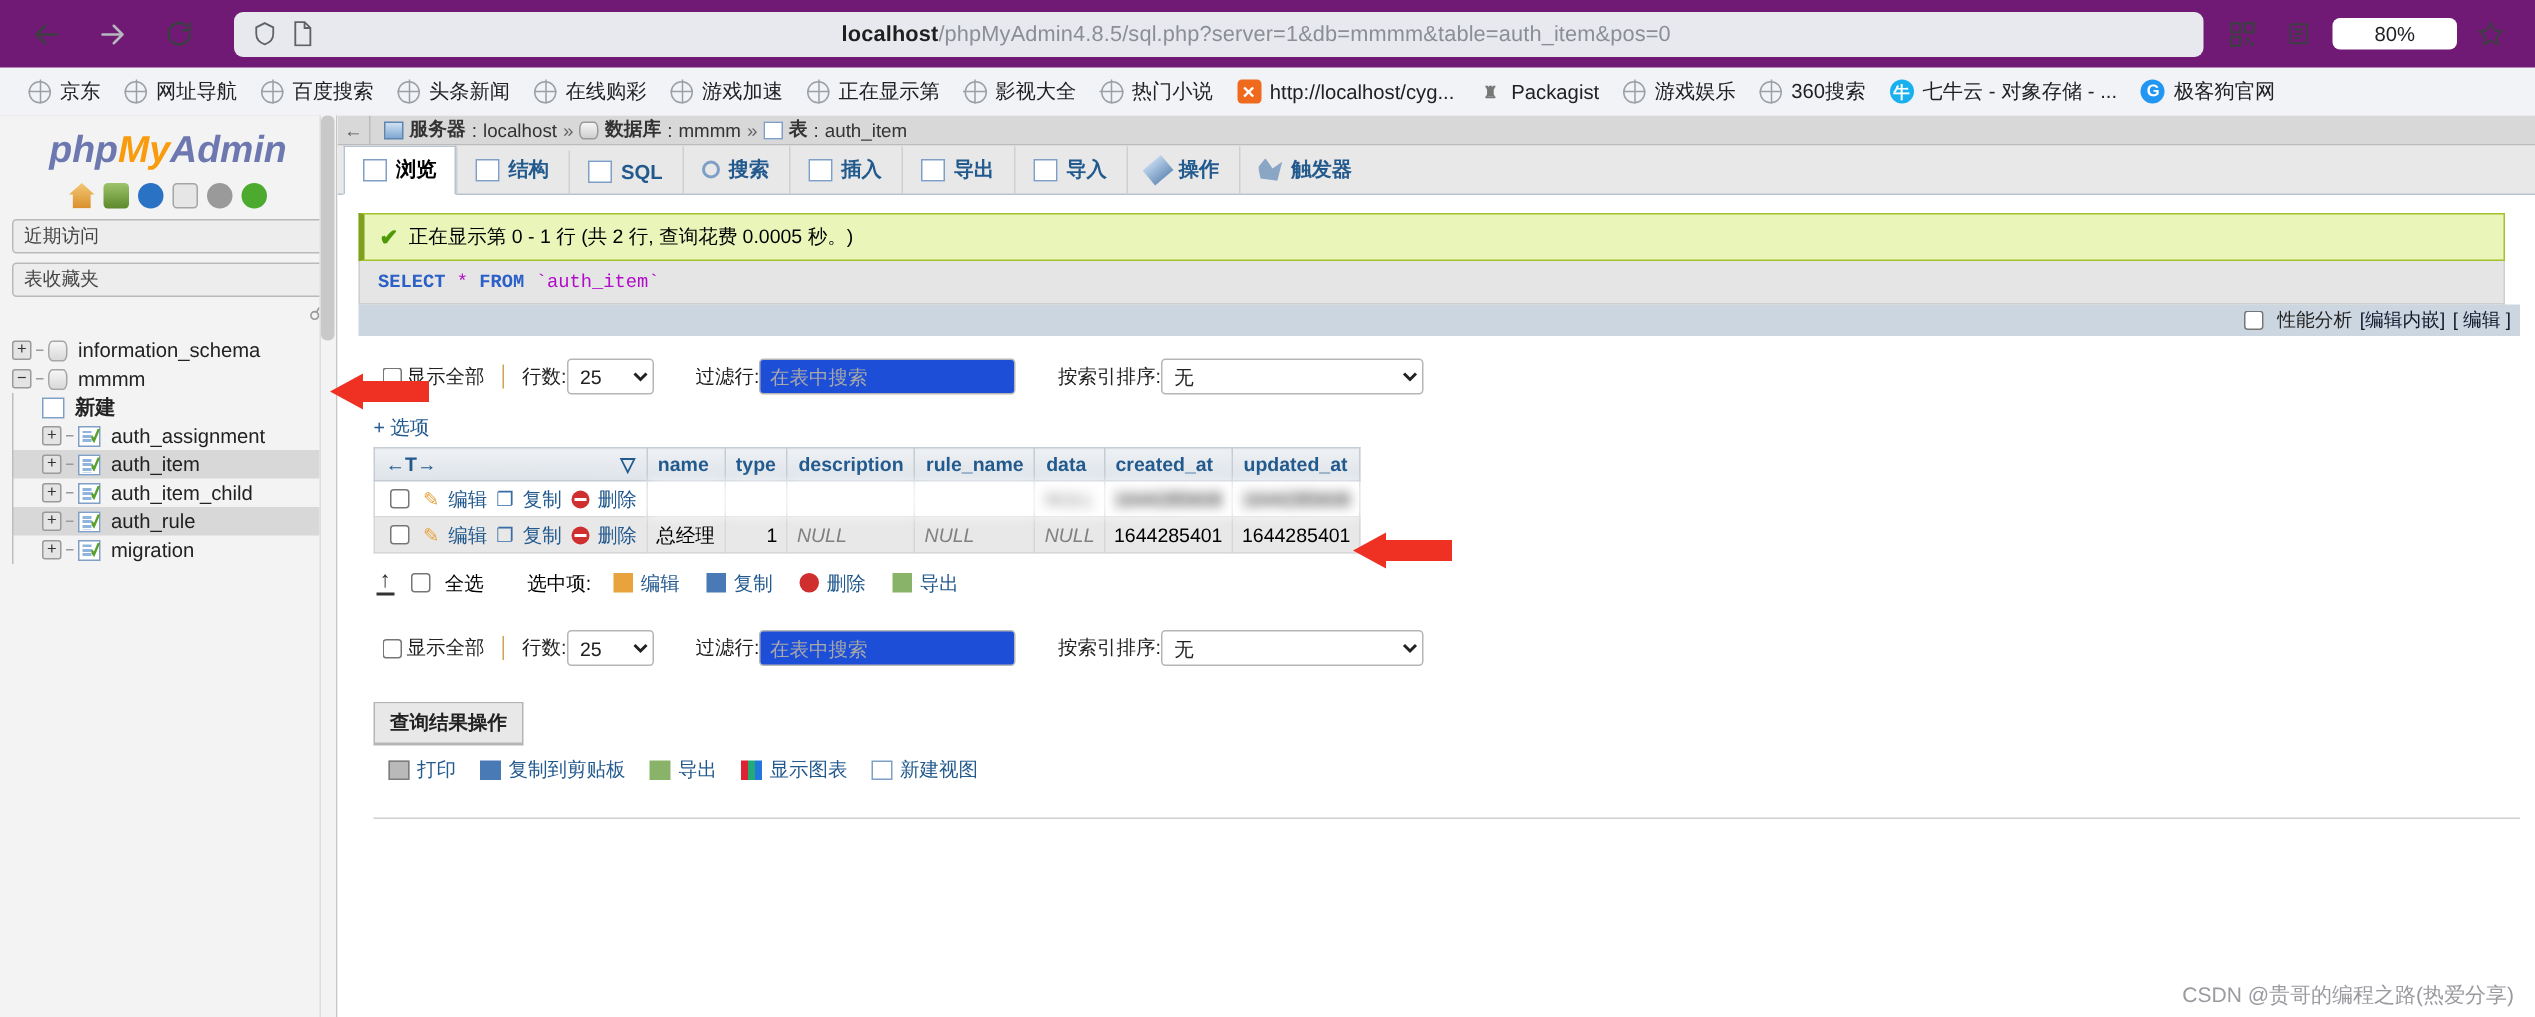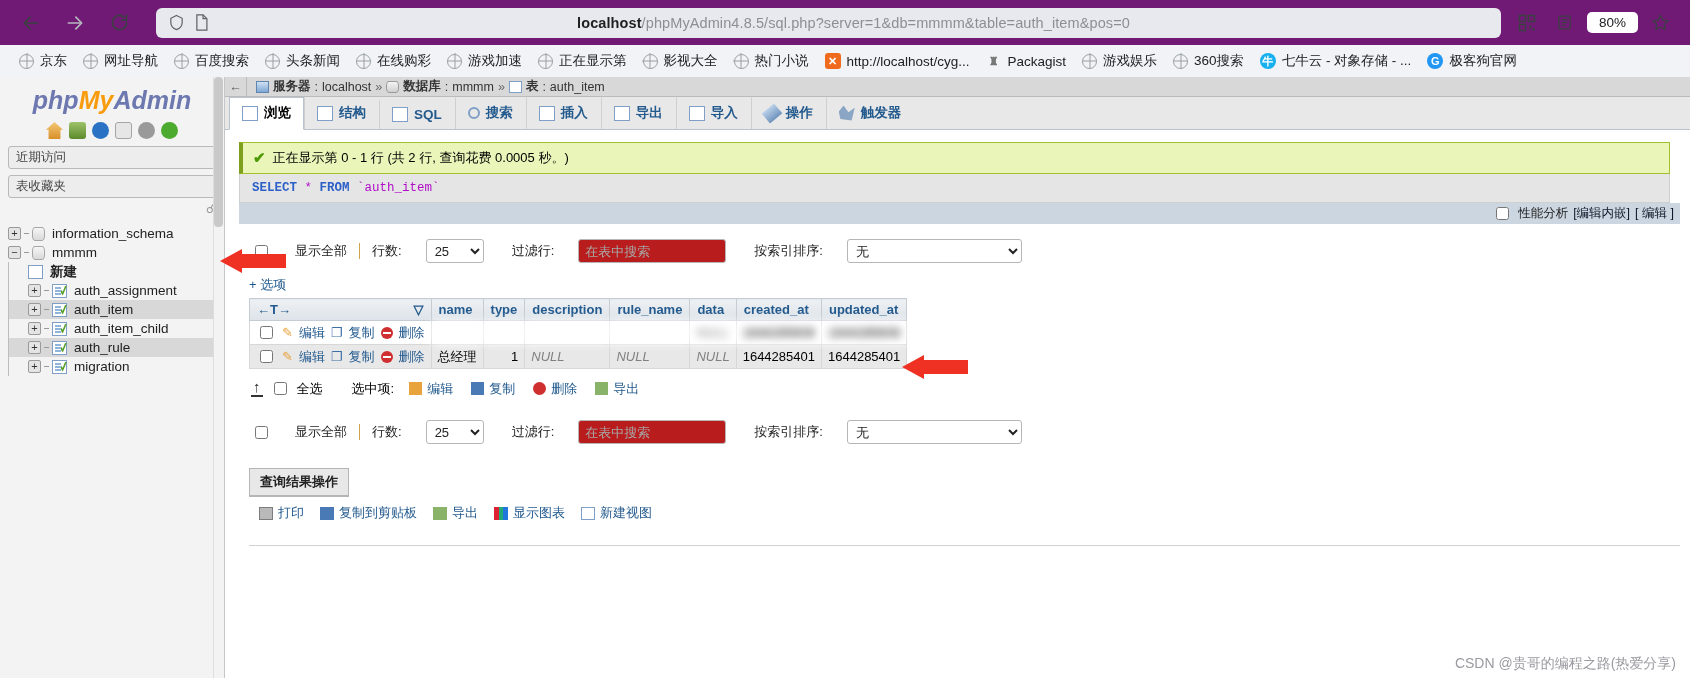--- a/index.html
+++ b/index.html
@@ -30,21 +30,21 @@
   .urlbar .doc { margin-right:9px; color:#5f6368; display:flex; }
   .url-text { font-size:14.5px; color:#8b8f95; letter-spacing:0.1px; white-space:nowrap;
     flex:1; text-align:center; }
   .url-text b { color:#1f1f1f; font-weight:600; }
   .right-icons { display:flex; align-items:center; gap:6px; }
   .ri {
     width:32px; height:30px; display:flex; align-items:center; justify-content:center;
     color:#3c4043; cursor:pointer;
   }
   .zoom-chip {
-    background:#fff; border-radius:5px; padding:3px 12px; font-size:13.5px; color:#202124;
+    background:#fff; border-radius:5px; padding:3px 28px; font-size:13.5px; color:#202124;
     cursor:pointer;
   }
 
   
   .bk-row { height:32px; display:flex; align-items:center; padding:0 12px; gap:2px;
     background:#f1f3f6; white-space:nowrap; overflow:hidden; }
   .bk {
     display:flex; align-items:center; gap:6px; padding:3px 7px; border-radius:4px;
     font-size:13.5px; color:#202124; cursor:pointer;
   }
@@ -129,26 +129,26 @@
   .idq { color:#b10dc9; }
 
   .perfbar { background:#ccd6e0; height:21px; display:flex; align-items:center;
     justify-content:flex-end; padding-right:6px; font-size:12.5px; color:#222;
     margin-left:4px; width:calc(100% - 14px); gap:5px; }
   .perfbar input { margin:0 4px 0 0; vertical-align:middle; }
   .perfbar a { color:#0f172a; text-decoration:none; }
 
   .ctrl-row { display:flex; align-items:center; gap:0; font-size:13px; color:#222;
     padding:15px 0 10px 16px; }
-  .ctrl-row .seg { display:flex; align-items:center; gap:24px; }
+  .ctrl-row .seg { display:flex; align-items:center; gap:0; }
   .vsep { width:1px; height:16px; background:#d2a24c; margin:0 12px; }
   select.pma { border:1px solid #b6b6b6; border-radius:3px; height:24px; font-size:13px;
     padding:0 4px; background:#fff; color:#222; }
   input.pma { border:1px solid #b6b6b6; border-radius:3px; height:24px; font-size:13px;
-    padding:0 6px; background:#b91c1c; width:148px; }
+    padding:0 6px; background:#1d4ed8; width:171px; }
   input.pma::placeholder { color:#a8a8a8; }
 
   .opt-link { color:#235a8e; font-size:13px; padding:3px 0 4px 14px; cursor:pointer; }
 
   table.results { border-collapse:collapse; font-size:13px; margin-left:14px; }
   table.results th {
     background:linear-gradient(#eef1f4,#dde3e9); border:1px solid #c6ccd3;
     color:#235a8e; font-weight:bold; padding:3px 7px; text-align:left; white-space:nowrap;
   }
   table.results td { border:1px solid #d7d7d7; padding:2px 6px; white-space:nowrap;

